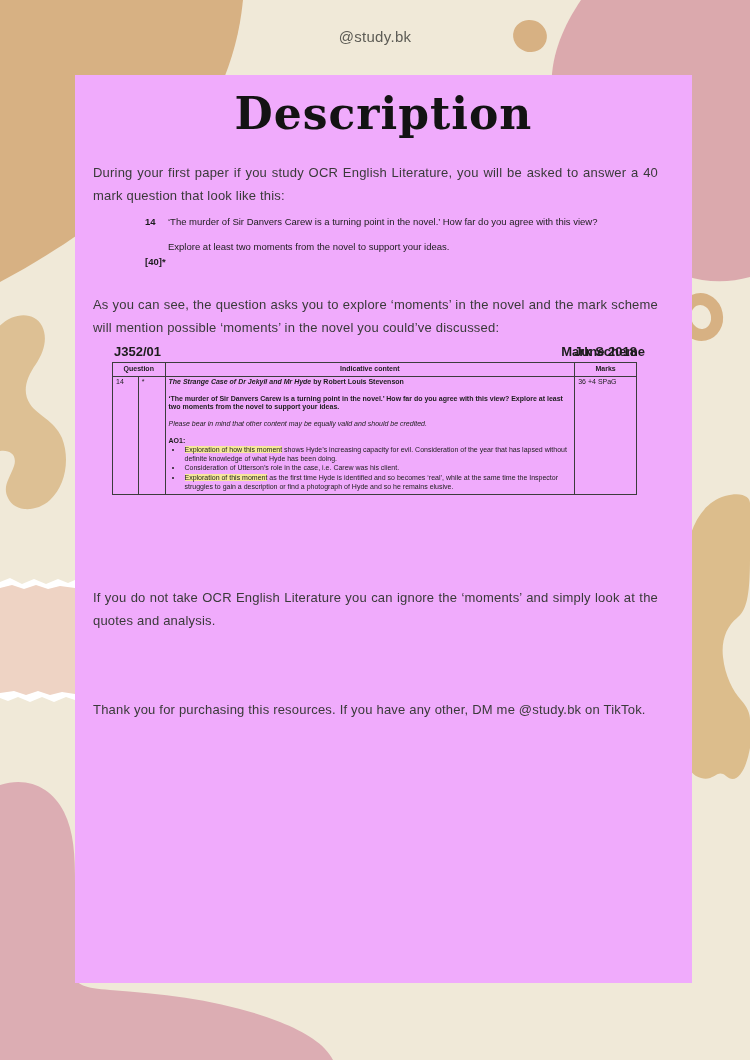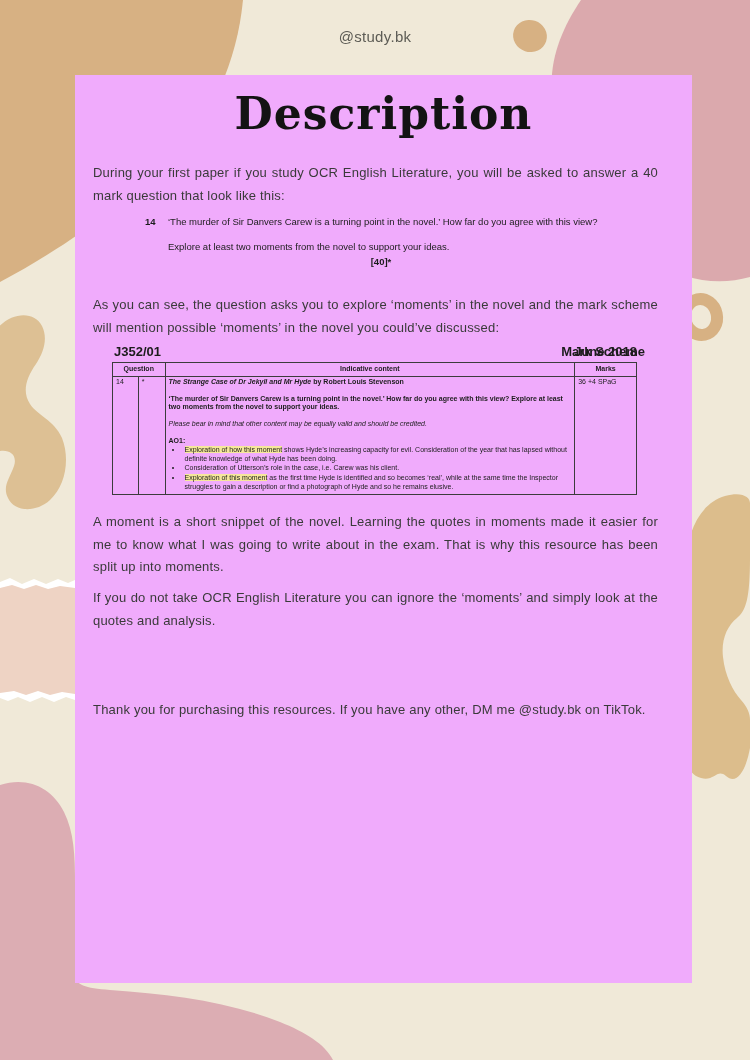--- a/index.html
+++ b/index.html
@@ -48,21 +48,21 @@
   .p5{top:624px;}
 
   
   .q-snippet{
     position:absolute; left:70px; top:139px; width:497px;
     font-size:9.5px; line-height:12.5px; color:var(--snip);
   }
   .q-num{position:absolute; left:0; top:2px; font-weight:bold;}
   .q-text{margin:2px 0 0 23px; width:462px;}
   .q-instruction{margin:12px 0 0 23px; width:462px;}
-  .q-marks{margin-top:3px; width:472px; text-align:center; font-weight:bold;}
+  .q-marks{margin-top:3px; width:472px; text-align:left; font-weight:bold;}
 
   
   .ms-snippet{
     position:absolute; left:37px; top:271px; width:525px; color:var(--snip);
     font-size:7px; line-height:8.8px;
   }
   .ms-head{position:relative; height:16px; font-size:13px; font-weight:bold;}
   .ms-head .l{position:absolute; left:2px; top:2px;}
   .ms-head .c{position:absolute; left:8px; width:100%; text-align:right; top:2px;}
   .ms-head .r{position:absolute; right:0; top:2px;}
@@ -162,18 +162,17 @@
               <li><span>Consideration of Utterson’s role in the case, i.e. Carew was his client.</span></li>
               <li><span class="hl">Exploration of this moment</span><span> as the first time Hyde is identified and so becomes ‘real’, while at the same time the Inspector struggles to gain a description or find a photograph of Hyde and so he remains elusive.</span></li>
             </ul>
           </td>
           <td class="marksv">36 +4 SPaG</td>
         </tr>
       </tbody>
         </table>
     </div>
 
-    <div class="para p3">A moment is a short snippet of the novel. Learning the quotes in moments made it easier for me to know what I was going to write about in the exam. That is why this resource has been split up into moments.</div>
     <div class="para p4">If you do not take OCR English Literature you can ignore the ‘moments’ and simply look at the quotes and analysis.</div>
     <div class="para p5">Thank you for purchasing this resources. If you have any other, DM me @study.bk on TikTok.</div>
 
   </div>
 </div>
 
 </body></html>

